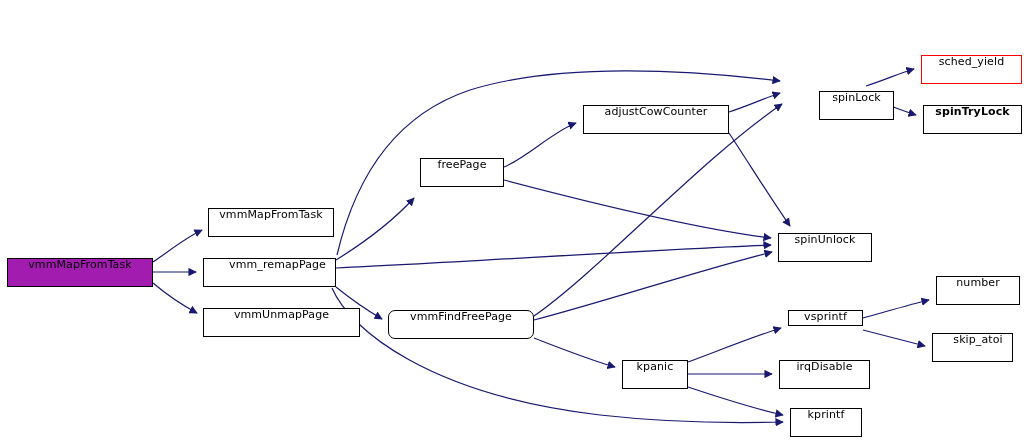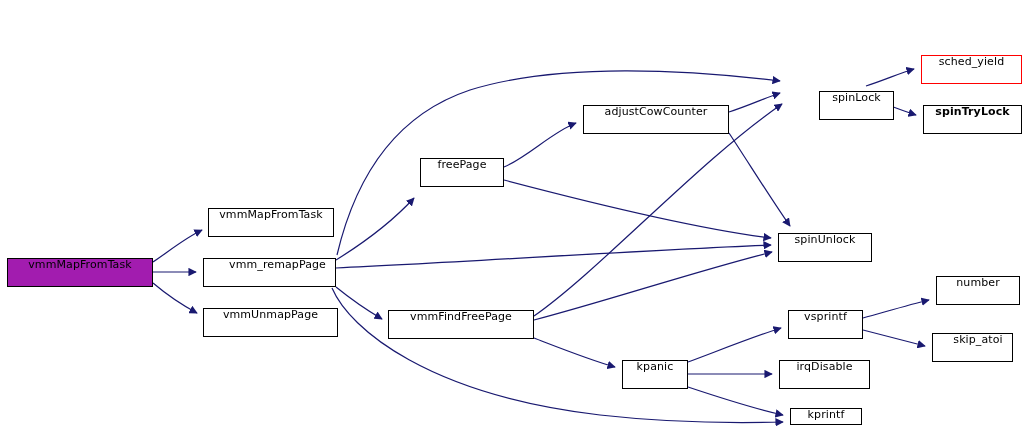--- a/index.html
+++ b/index.html
@@ -69,48 +69,48 @@
   <div id="node-layer">
       <div class="node current" style="left: 7px; top: 258px; width: 146px; height: 29px;">
         <span>vmmMapFromTask</span>
       </div>
       <div class="node" style="left: 208px; top: 208px; width: 126px; height: 29px;">
         <span>vmmMapFromTask</span>
       </div>
       <div class="node" style="left: 203px; top: 258px; width: 133px; height: 29px; padding-left: 16px;">
         <span>vmm_remapPage</span>
       </div>
-      <div class="node" style="left: 203px; top: 308px; width: 135px; height: 29px;">
+      <div class="node" style="left: 203px; top: 308px; width: 157px; height: 29px;">
         <span>vmmUnmapPage</span>
       </div>
       <div class="node" style="left: 420px; top: 158px; width: 84px; height: 29px;">
         <span>freePage</span>
       </div>
-      <div class="node" style="left: 388px; top: 310px; width: 146px; height: 29px;">
+      <div class="node" style="left: 388px; top: 310px; width: 146px; height: 29px; border-radius: 7px;">
         <span>vmmFindFreePage</span>
       </div>
       <div class="node" style="left: 583px; top: 105px; width: 146px; height: 29px;">
         <span>adjustCowCounter</span>
       </div>
       <div class="node" style="left: 622px; top: 360px; width: 66px; height: 29px;">
         <span>kpanic</span>
       </div>
       <div class="node" style="left: 787px; top: 91px; width: 75px; height: 29px; margin-left: 32px;">
         <span>spinLock</span>
       </div>
       <div class="node" style="left: 778px; top: 233px; width: 94px; height: 29px;">
         <span>spinUnlock</span>
       </div>
-      <div class="node" style="left: 788px; top: 310px; width: 75px; height: 29px;">
+      <div class="node" style="left: 788px; top: 310px; width: 75px; height: 16px;">
         <span>vsprintf</span>
       </div>
       <div class="node" style="left: 779px; top: 360px; width: 91px; height: 29px;">
         <span>irqDisable</span>
       </div>
-      <div class="node" style="left: 790px; top: 408px; width: 72px; height: 17px;">
+      <div class="node" style="left: 790px; top: 408px; width: 72px; height: 29px;">
         <span>kprintf</span>
       </div>
       <div class="node highlight" style="left: 921px; top: 55px; width: 101px; height: 29px;">
         <span>sched_yield</span>
       </div>
       <div class="node" style="left: 923px; top: 105px; width: 99px; height: 29px; font-weight: bold;">
         <span>spinTryLock</span>
       </div>
       <div class="node" style="left: 936px; top: 276px; width: 84px; height: 29px;">
         <span>number</span>

